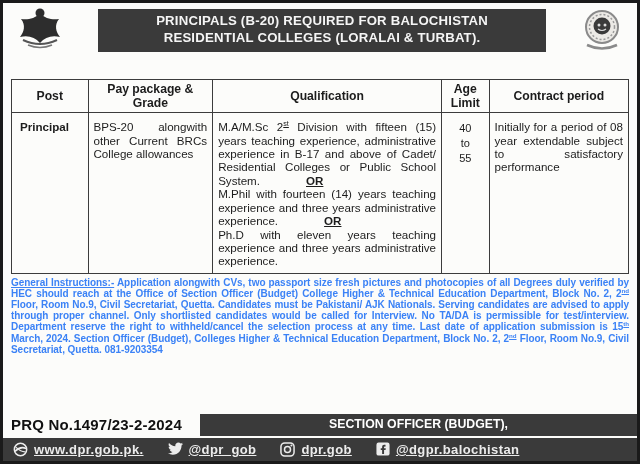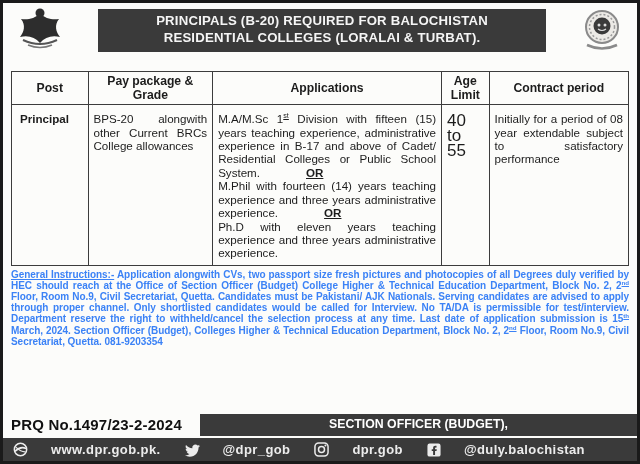--- a/index.html
+++ b/index.html
@@ -30,34 +30,34 @@
   
   .intro {
     margin:3px 8px 0;
     font-size:12.3px; line-height:1.1;
     text-align:justify; color:#222;
   }
 
   
   table {
     border-collapse:collapse; table-layout:fixed;
-    width:calc(100% - 16px); margin:12px 8px 0;
+    width:calc(100% - 16px); margin:20px 8px 0;
   }
   col.c1{width:12.4%} col.c2{width:20.2%} col.c3{width:37.1%} col.c4{width:7.7%} col.c5{width:22.6%}
   th, td { border:1.5px solid #3c3c3c; }
   th {
     font-size:12.2px; font-weight:700; text-align:center;
     vertical-align:middle; padding:2px 2px; line-height:1.15; height:27px;
   }
   td { font-size:11.6px; vertical-align:top; padding:4px 5px 5px; line-height:1.16; }
   td.post { font-weight:700; padding-left:8px; padding-top:7px; }
   td.pay  { text-align:justify; padding-top:7px; }
   td.qual { padding-top:7px; }
   td.qual .qp { text-align:justify; }
-  td.age  { padding-top:8px; line-height:15px; font-size:17px; }
+  td.age  { text-align:center; padding-top:8px; line-height:15px; font-size:11px; }
   td.contract { text-align:justify; padding-top:7px; }
   .sup { vertical-align:super; font-size:0.62em;text-decoration:underline; }
   .or-label { font-weight:700; text-decoration:underline; margin-left:46px; }
   .u { text-decoration:underline; }
 
   
   .gi {
     margin:4px 8px 0;
     font-size:10px; font-weight:700; line-height:1.05;
     text-align:justify; color:#3b82f6; letter-spacing:-0.05px;
@@ -73,21 +73,21 @@
   .officer-box .l1 { display:block; font-size:12.3px; line-height:1.2; }
   .officer-box .l2 { display:block; font-size:13.1px; line-height:1.2; letter-spacing:0.1px; }
 
   
   .social-bar {
     height:23px; background:#3a3a3a; color:#ececec;
     display:flex; align-items:center;
     font-weight:700; font-size:13px; letter-spacing:0.4px;
     padding:0 10px; flex:0 0 auto;
   }
-  .s-item { display:flex; align-items:flex-end; gap:23px; margin-right:24px; white-space:nowrap; }
+  .s-item { display:flex; align-items:flex-start; gap:6px; margin-right:24px; white-space:nowrap;text-decoration:underline; }
   .s-icon { display:inline-flex; align-items:center; }
 </style>
 </head>
 <body>
 
 <div class="ad">
 
   <div class="hdr">
     <div class="emblem">
       <svg width="58" height="44" viewBox="0 0 58 44">
@@ -120,31 +120,31 @@
         <col class="c1">
         <col class="c2">
         <col class="c3">
         <col class="c4">
         <col class="c5">
       </colgroup>
     <thead>
       <tr>
         <th>Post</th>
         <th>Pay package &amp; Grade</th>
-        <th>Applications</th>
+        <th>Qualification</th>
         <th>Age Limit</th>
         <th>Contract period</th>
       </tr>
     </thead>
     <tbody>
       <tr>
         <td class="post">Principal</td>
         <td class="pay">BPS-20 alongwith other Current BRCs College allowances</td>
         <td class="qual">
-          <div class="qp"><span>M.A/M.Sc 1</span><span class="sup">st</span><span> Division with fifteen (15) years teaching experience, administrative experience in B-17 and above of Cadet/ Residential Colleges or Public School System.</span><span class="or-label">OR</span></div>
+          <div class="qp"><span>M.A/M.Sc 2</span><span class="sup">st</span><span> Division with fifteen (15) years teaching experience, administrative experience in B-17 and above of Cadet/ Residential Colleges or Public School System.</span><span class="or-label">OR</span></div>
           <div class="qp"><span>M.Phil with fourteen (14) years teaching experience and three years administrative experience.</span><span class="or-label">OR</span></div>
           <div class="qp"><span>Ph.D with eleven years teaching experience and three years administrative experience.</span></div>
         </td>
         <td class="age">
           <div>40</div>
           <div>to</div>
           <div>55</div>
         </td>
         <td class="contract">Initially for a period of 08 year extendable subject to satisfactory performance</td>
       </tr>
@@ -189,17 +189,17 @@
       </span>
       <span>dpr.gob</span>
     </span>
     <span class="s-item">
       <span class="s-icon">
         <svg width="14" height="14" viewBox="0 0 16 16">
           <rect x="0.5" y="0.5" width="15" height="15" rx="2.5" fill="#ececec"></rect>
           <path d="M10.8 3.2 H9.3 c-1.4 0-2.3.9-2.3 2.3 v1.6 H5.4 v2.1 H7 v4.6 h2.2 V9.2 h1.7 l.3-2.1 H9.2 V5.8 c0-.5.2-.7.8-.7 h1z" fill="#3a3a3a"></path>
         </svg>
       </span>
-      <span>@duly.balochistan</span>
+      <span>@dgpr.balochistan</span>
     </span>
   </div>
 
 </div>
 
 </body></html>

